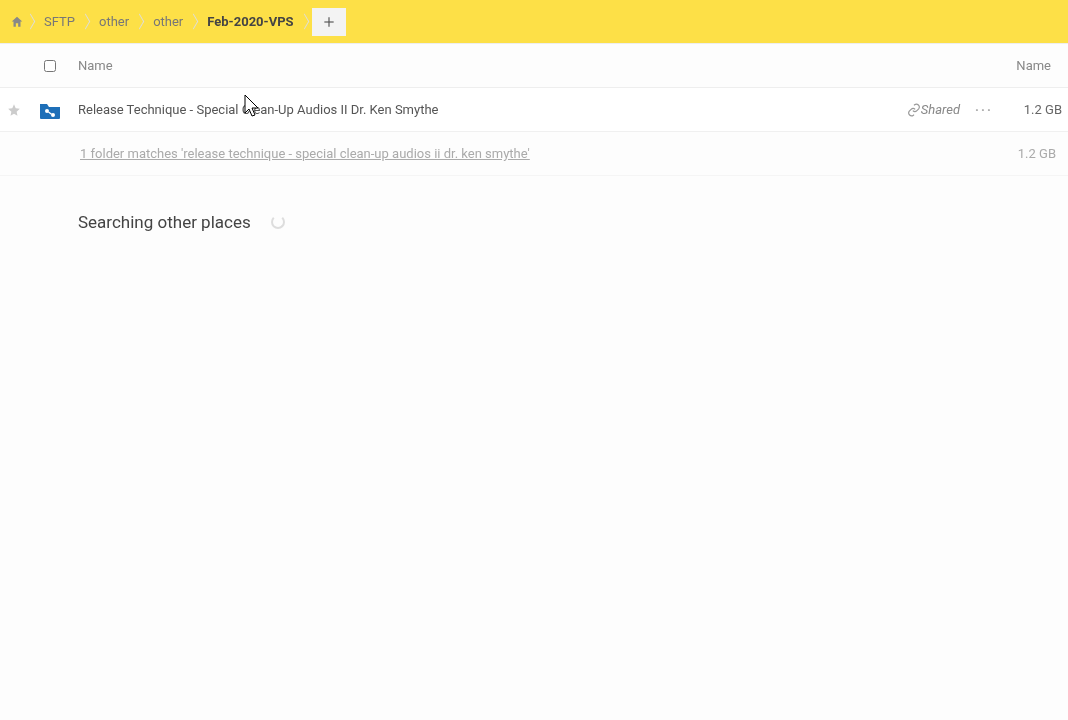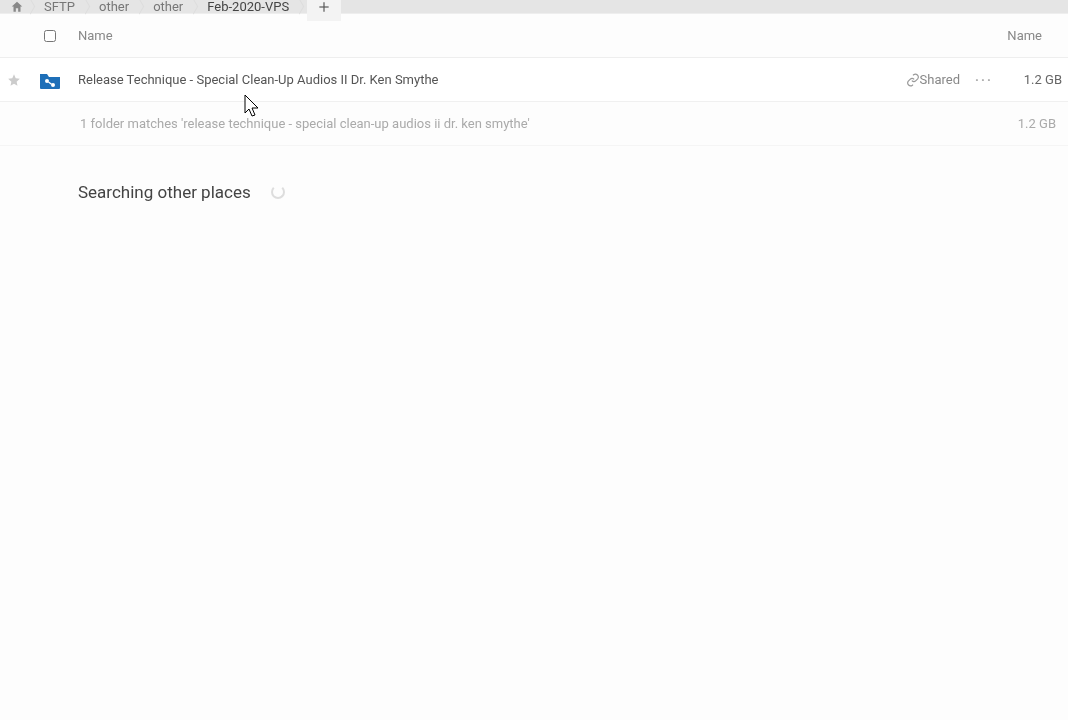--- a/index.html
+++ b/index.html
@@ -7,24 +7,24 @@
     font-family: -apple-system, BlinkMacSystemFont, "Segoe UI", Roboto, sans-serif;
     background: #fdfdfd;
     color: #555;
     width: 1068px;
     height: 720px;
     overflow: hidden;
   }
   .breadcrumb-bar {
     display: flex;
     align-items: center;
-    height: 14px;
+    height: 44px;
     padding: 0 0 0 4px;
     border-bottom: 1px solid #eee;
-    background: #e5e5e5;
+    background: #fde047;
   }
   .crumb {
     display: flex;
     align-items: center;
     height: 28px;
     padding: 0 14px 0 10px;
     font-size: 13px;
     color: #777;
     position: relative;
     cursor: pointer;
@@ -37,37 +37,37 @@
     width: 8px;
     height: 8px;
     border-top: 1px solid #ddd;
     border-right: 1px solid #ddd;
     transform: rotate(45deg) skew(15deg,15deg);
     background: transparent;
     top: 9px;
   }
   .crumb.home-crumb { padding: 0 10px 0 6px; }
   .crumb.home-crumb svg { fill: #888; }
-  .crumb.current { color: #444; font-weight: 400; }
+  .crumb.current { color: #444; font-weight: 700; }
   .crumb.add {
     padding: 0 10px;
     margin-left: 4px;
     background: #f3f3f3;
   }
   .crumb.add::after { display: none; }
   .crumb.add svg { stroke: #555; }
 
   .list-header {
     display: flex;
     align-items: center;
     height: 44px;
     border-bottom: 1px solid #eee;
     font-size: 13px;
     color: #888;
-    padding: 0 20px 0 0;
+    padding: 0 11px 0 0;
   }
   .col-star { width: 28px; }
   .col-check { width: 44px; display:flex; align-items:center; justify-content:center; }
   .col-check input { width:12px; height:12px; }
   .col-name { flex: 1; padding-left: 6px; }
   .col-size { width: 70px; text-align: right; padding-right: 6px; }
 
   .row {
     display: flex;
     align-items: center;
@@ -86,37 +86,38 @@
     position: relative;
     flex-shrink: 0;
   }
   .folder-icon svg { display:block; }
   .row .col-name { display:flex; align-items:center; cursor:pointer; }
   .col-shared {
     display:flex; align-items:flex-end; 
     color:#888; font-size:13px;
     padding-right: 10px;
     cursor: pointer;
+    font-style: italic;
   }
   .col-shared svg { stroke:#999; }
   .col-more {
     width: 28px; display:flex; align-items:center; justify-content:center;
     color:#aaa; cursor:pointer;
   }
   .col-more-dots { letter-spacing: 2px; font-weight:bold; }
   .row .col-size { color:#666; }
 
   .summary-row {
     display:flex;
     padding: 14px 6px 14px 80px;
     font-size: 13px;
     color: #aaa;
     border-bottom: 1px solid #f5f5f5;
   }
-  .summary-row .txt { flex:1; }
+  .summary-row .txt { flex:1;text-decoration:underline; }
   .summary-row .sz { width:70px; text-align:right; padding-right:6px; }
 
   .searching {
     padding: 36px 6px 10px 78px;
     font-size: 17px;
     color: #444;
     display:flex;
     align-items:center;
     gap: 20px;
   }

